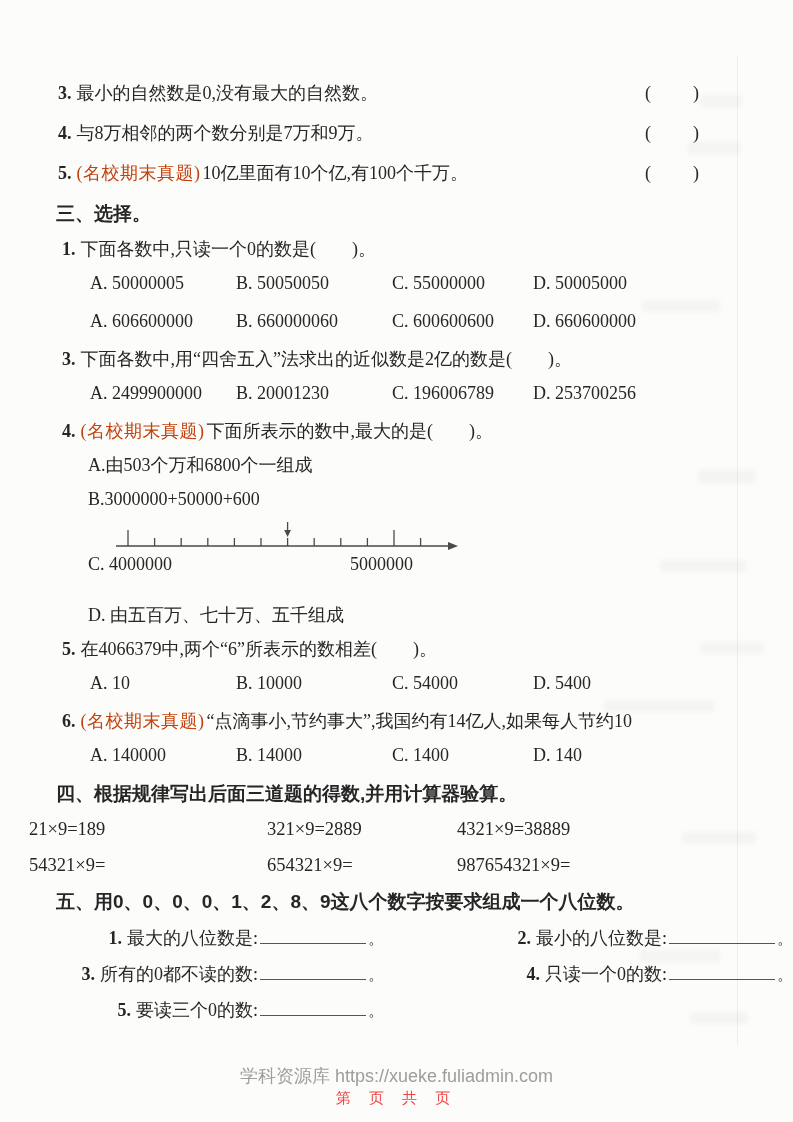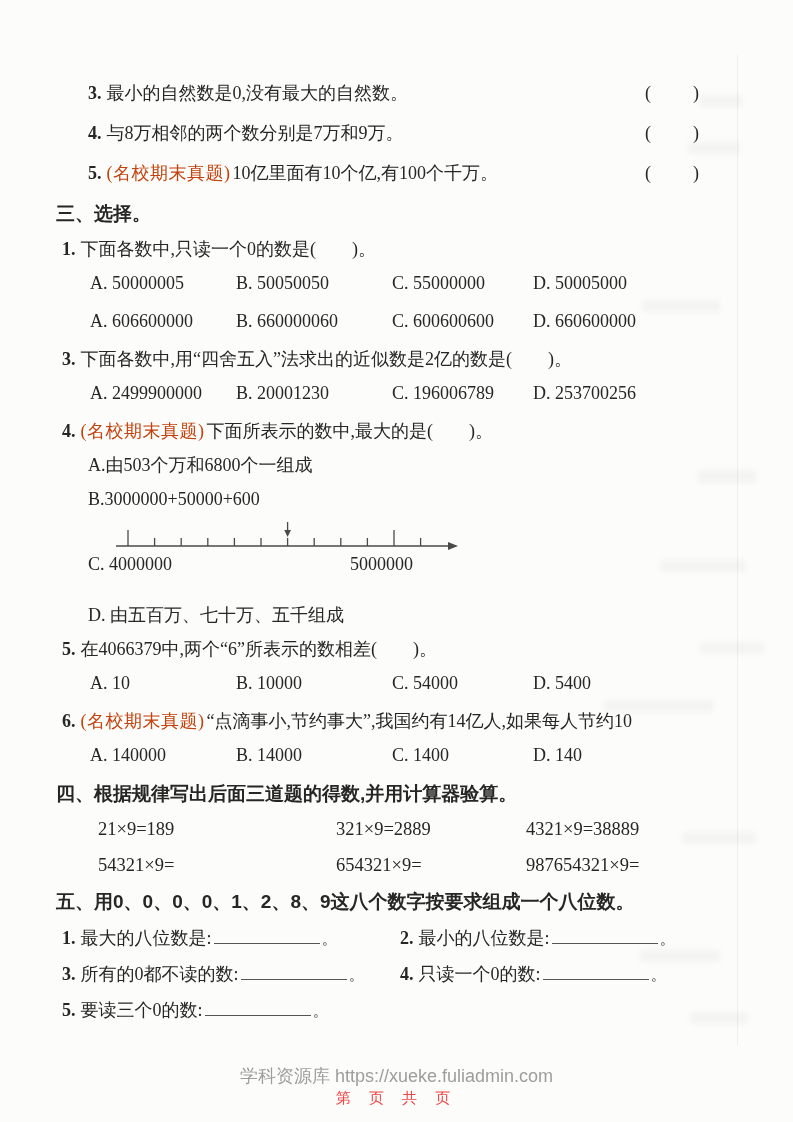--- a/index.html
+++ b/index.html
@@ -8,21 +8,21 @@
     background:#fcfcfa;overflow:hidden;
     font-family:"Liberation Serif","DejaVu Serif",serif;
     color:#262626;font-size:18px;
   }
   .content{position:absolute;inset:0;padding-top:80px;}
   .line{line-height:26px;margin-bottom:8px;}
   .qnum{font-weight:bold;padding-right:5px;}
   .tag{color:#c2410c;letter-spacing:.5px;padding-right:2px;text-align:center;}
   .judge-row{
     display:flex;justify-content:space-between;align-items:baseline;
-    padding:0 92px 0 88px;line-height:26px;margin-bottom:14px;
+    padding:0 92px 0 58px;line-height:26px;margin-bottom:14px;
   }
   .slot{white-space:pre;letter-spacing:2px;}
   .section-heading{
     font-family:"Liberation Sans","DejaVu Sans",sans-serif;
     font-weight:bold;font-size:19px;line-height:28px;
     padding-left:56px;margin:8px 0;
   }
   .q{padding-left:62px;}
   .q-cont{padding-left:88px;}
   .options-row{
@@ -31,24 +31,24 @@
   }
   .subopt{padding-left:88px;}
   
   .nl-wrap{position:relative;margin-left:88px;width:420px;height:60px;margin-bottom:22px;}
   .nl-svg{position:absolute;left:26px;top:0;}
   .nl-label-left{position:absolute;left:0;top:32px;line-height:24px;}
   .nl-label-right{position:absolute;left:262px;top:32px;line-height:24px;}
   
   .pattern-row{
     display:grid;grid-template-columns:238px 190px auto;
-    padding-left:98px;line-height:26px;margin-bottom:10px;font-size:18.5px;
-  }
-  
-  .fill-row{display:grid;grid-template-columns:338px auto;padding-left:62px;line-height:28px;margin-bottom:7px;}
+    padding-left:29px;line-height:26px;margin-bottom:10px;font-size:18.5px;
+  }
+  
+  .fill-row{display:grid;grid-template-columns:338px auto;padding-left:46px;line-height:28px;margin-bottom:7px;text-align:right;}
   .fill-item{white-space:nowrap;}
   .blank{
     display:inline-block;width:106px;height:14px;
     border-bottom:1.5px solid #555;vertical-align:baseline;margin:0 2px;
   }
   .period{font-size:16px;color:#444;}
   
   .footer{
     position:absolute;bottom:14px;left:0;width:100%;text-align:center;
     color:#9d9d9d;font-family:"Liberation Sans","DejaVu Sans",sans-serif;

